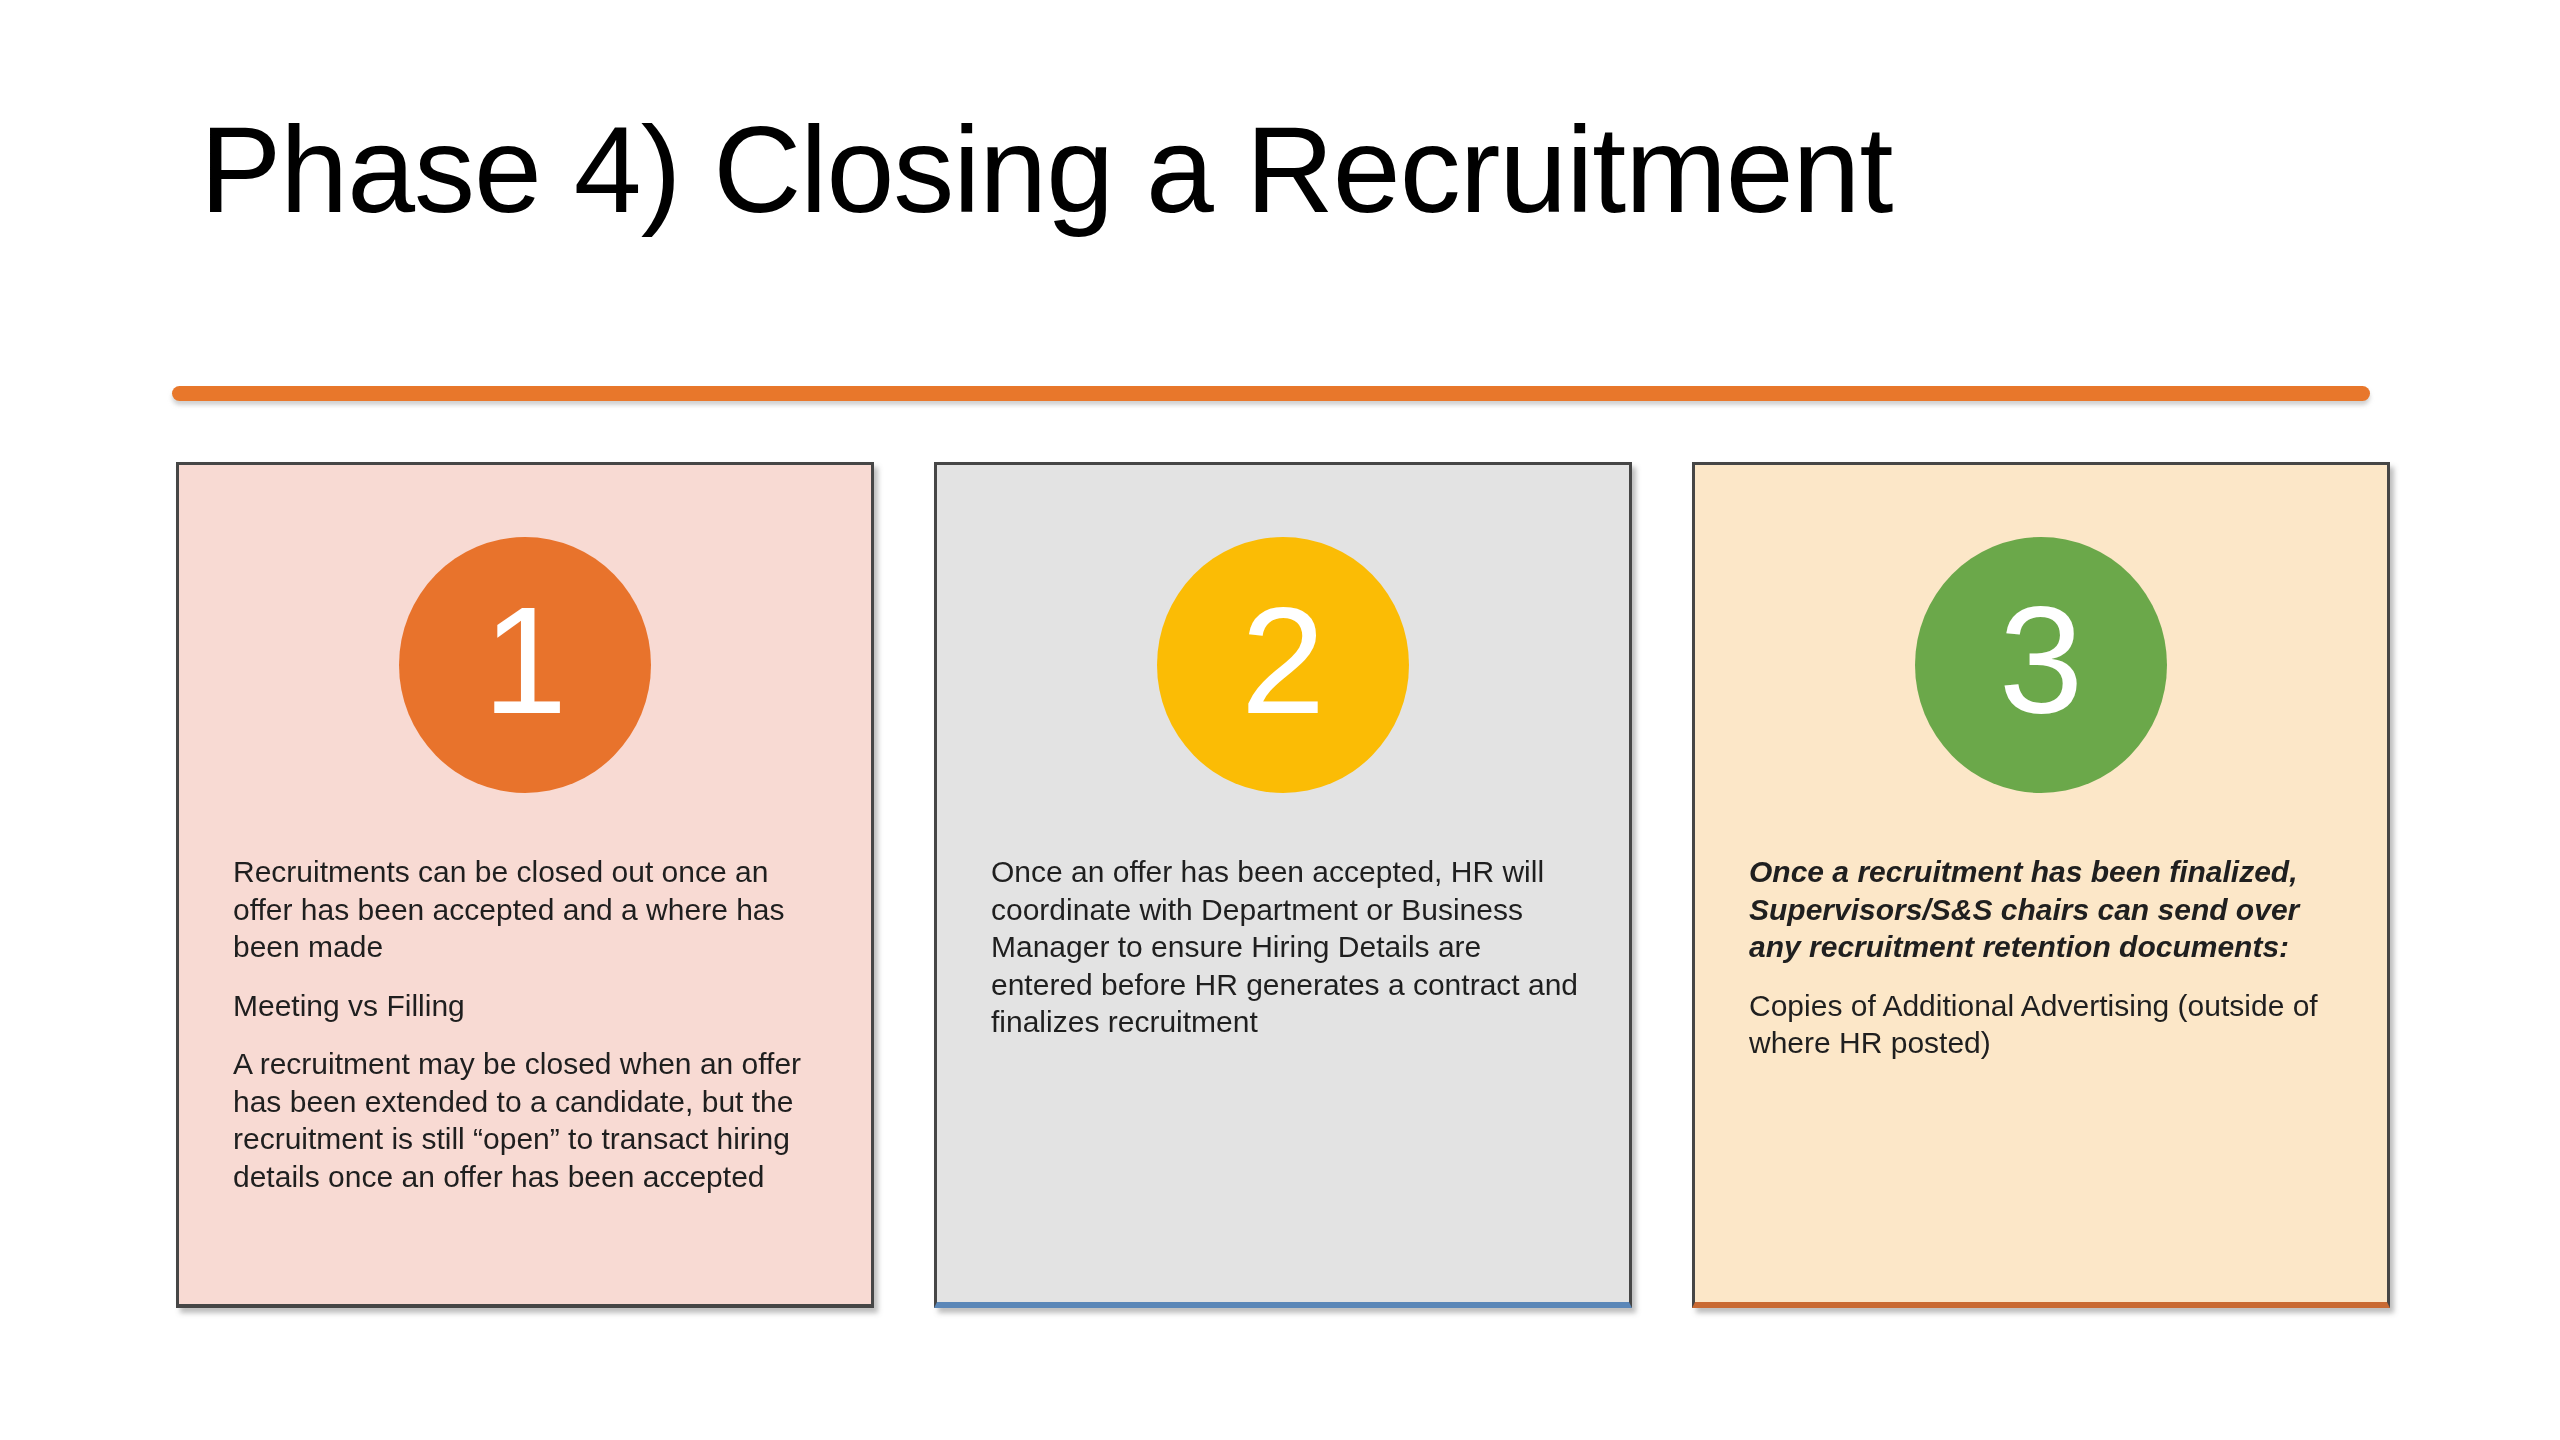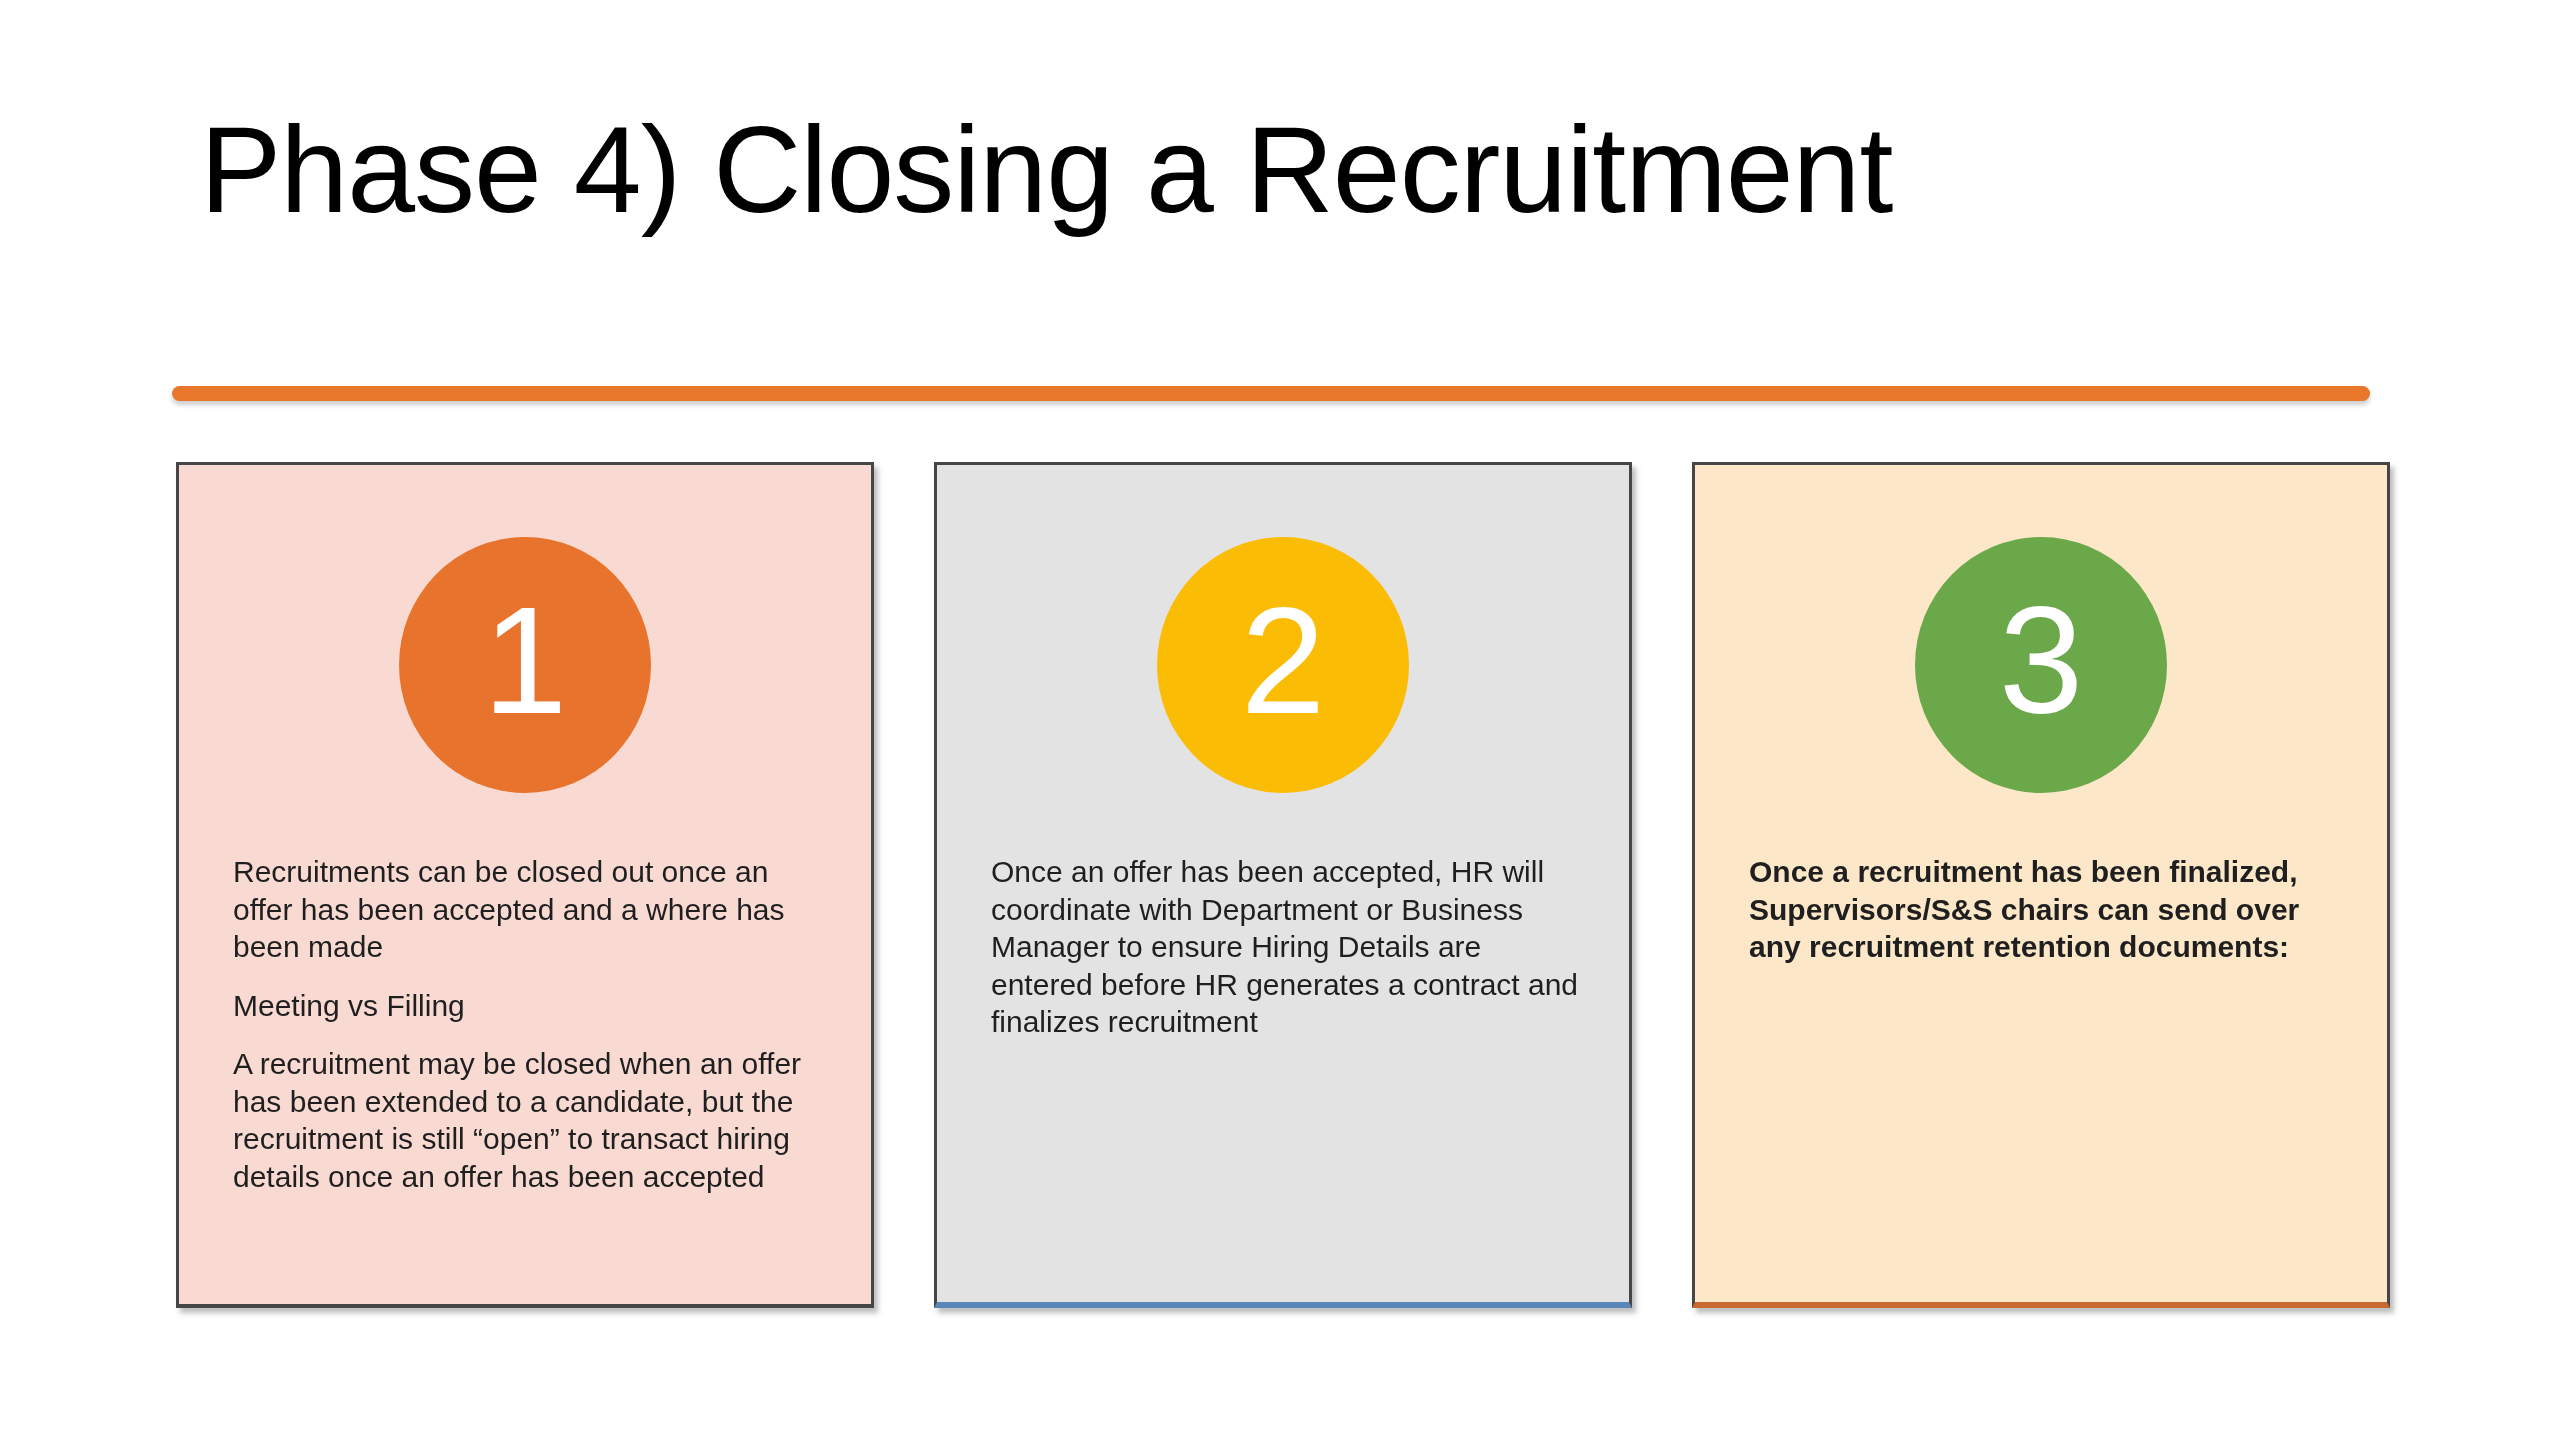--- a/index.html
+++ b/index.html
@@ -90,20 +90,21 @@
     color: #1f1f1f;
     font-size: 30px;
     line-height: 1.25;
     font-family: "Liberation Sans", sans-serif;
   }
   .card-text p {
     margin: 0 0 21px 0;
   }
   .card-text p.bold {
     font-weight: 700;
+    font-style: italic;
   }
 </style>
 </head>
 <body>
 
 <div class="slide">
 
   <h1 class="slide-title">Phase 4) Closing a Recruitment</h1>
 
   <div class="divider"></div>
@@ -127,16 +128,17 @@
       <p>Once an offer has been accepted, HR will coordinate with Department or Business Manager to ensure Hiring Details are entered before HR generates a contract and finalizes recruitment</p>
     </div>
   </section>
 
   <section class="card card-3">
     <div class="step-circle">
       <span class="step-number">3</span>
     </div>
     <div class="card-text">
       <p class="bold">Once a recruitment has been finalized, Supervisors/S&amp;S chairs can send over any recruitment retention documents:</p>
+      <p>Copies of Additional Advertising (outside of where HR posted)</p>
     </div>
   </section>
 
 </div>
 
 </body></html>

